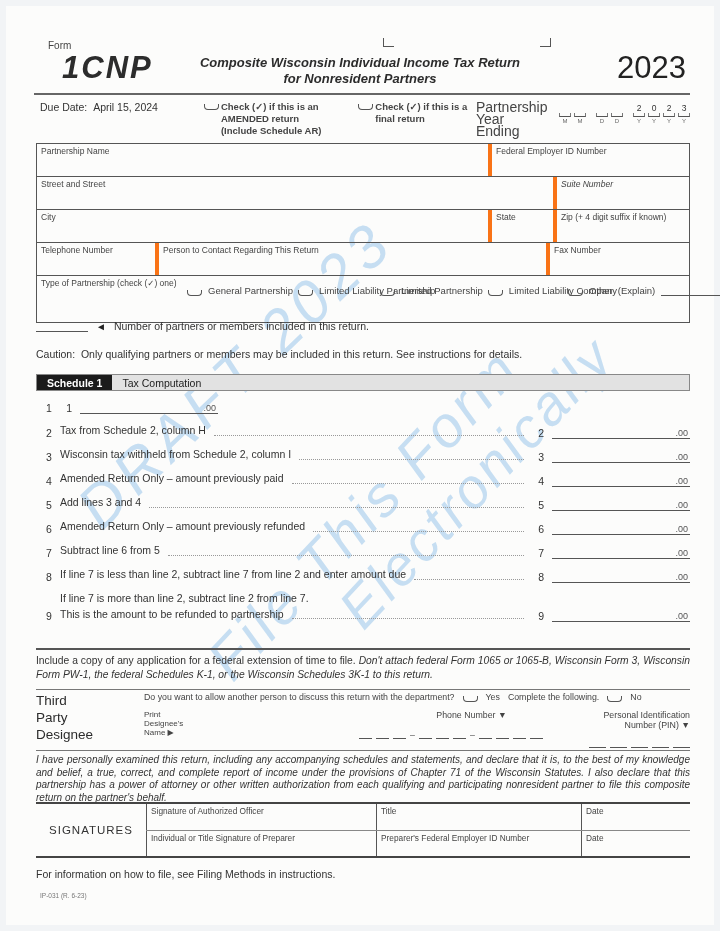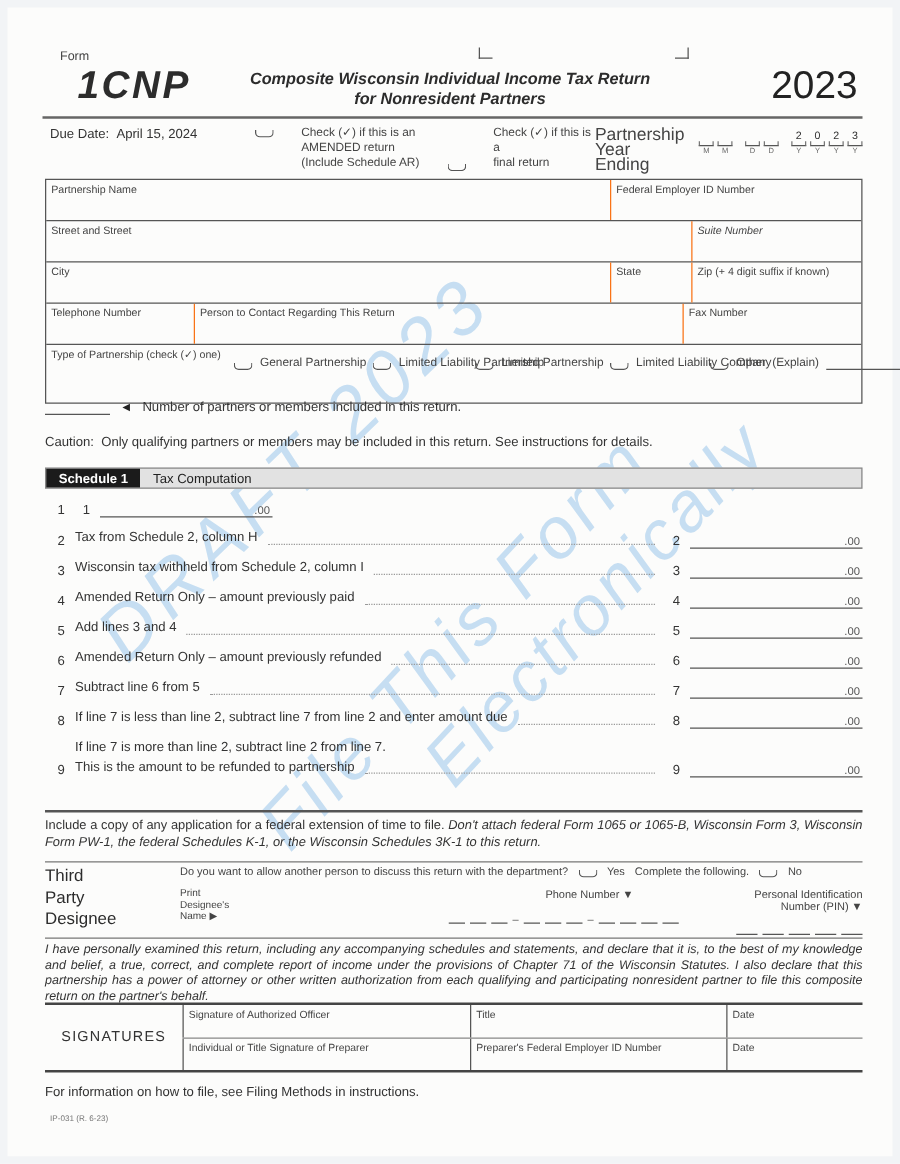--- a/index.html
+++ b/index.html
@@ -29,37 +29,37 @@
   .cmark.r { left:540px; border-right:1.5px solid #555; }
   .hdr-rule { position:absolute; left:34px; right:30px; top:93px; border-top:2.5px solid #666; }
 
   
   .cb { display:inline-block; width:15px; height:6px; border:1.2px solid #555; border-top:none;
         border-radius:0 0 4px 4px; vertical-align:baseline; }
 
   
   .due-row { position:absolute; left:40px; right:30px; top:101px; display:flex; font-size:10.5px;}
   .due-date { width:170px; color:#333; }
-  .chk-group { display:flex; gap:22px; }
+  .chk-group { display:flex; gap:2px;font-weight:bold; }
   .chk-text { font-size:9.5px; line-height:12px; color:#444; }
   .py { font-size:14px; line-height:12px; color:#444; }
   .slots { display:flex; gap:3px; margin-left:10px; margin-top:2px; }
   .slot { width:12px; text-align:center; }
   .slot .d { font-size:8.5px; height:10px; color:#333; }
   .slot .tick { height:4px; border-bottom:1.2px solid #555; border-left:1px solid #777; border-right:1px solid #777; }
   .slot .lt { font-size:6px; color:#666; margin-top:1px; }
   .slot-gap { width:4px; }
 
   
   .info-table { position:absolute; left:36px; right:30px; top:143px; border:1.2px solid #555;
                 font-size:8.5px; color:#444; }
   .irow { display:flex; border-bottom:1px solid #555; }
   .irow:last-child { border-bottom:none; }
   .icell { padding:2px 4px; height:32px; }
-  .icell + .icell { border-left:1px solid #f97316; }
+  .icell + .icell { border-left:4px solid #f97316; }
   .f1 { flex:1; }
   .ptype-row { position:relative; height:46px; padding:2px 4px; }
   .ptype-opts { position:absolute; left:150px; top:9px; display:flex; gap:8px; font-size:9.5px; }
   .opt-col { display:flex; flex-direction:row; gap:5px; }
   .opt { display:flex; align-items:flex-end; gap:6px; white-space:nowrap; }
   .explain-line { display:inline-block; width:120px; border-bottom:1px solid #555; height:10px; }
 
   
   .partners-line { position:absolute; left:36px; top:320px; display:flex; align-items:flex-end;
                    gap:8px; font-size:10.5px; color:#333; }
@@ -150,21 +150,21 @@
       <span>Due Date:</span>&nbsp;&nbsp;<span>April 15, 2024</span>
     </div>
     <div class="chk-group" style="width:160px;">
       <span class="cb" style="margin-top:3px;"></span>
       <div class="chk-text">
         <div>Check (✓) if this is an</div>
         <div>AMENDED return</div>
         <div>(Include Schedule AR)</div>
       </div>
     </div>
-    <div class="chk-group" style="width:122px;align-items:flex-end;">
+    <div class="chk-group" style="width:122px;">
       <span class="cb" style="margin-top:3px;"></span>
       <div class="chk-text">
         <div>Check (✓) if this is a</div>
         <div>final return</div>
       </div>
     </div>
     <div class="py">
       <div>Partnership</div>
       <div>Year Ending</div>
     </div>

